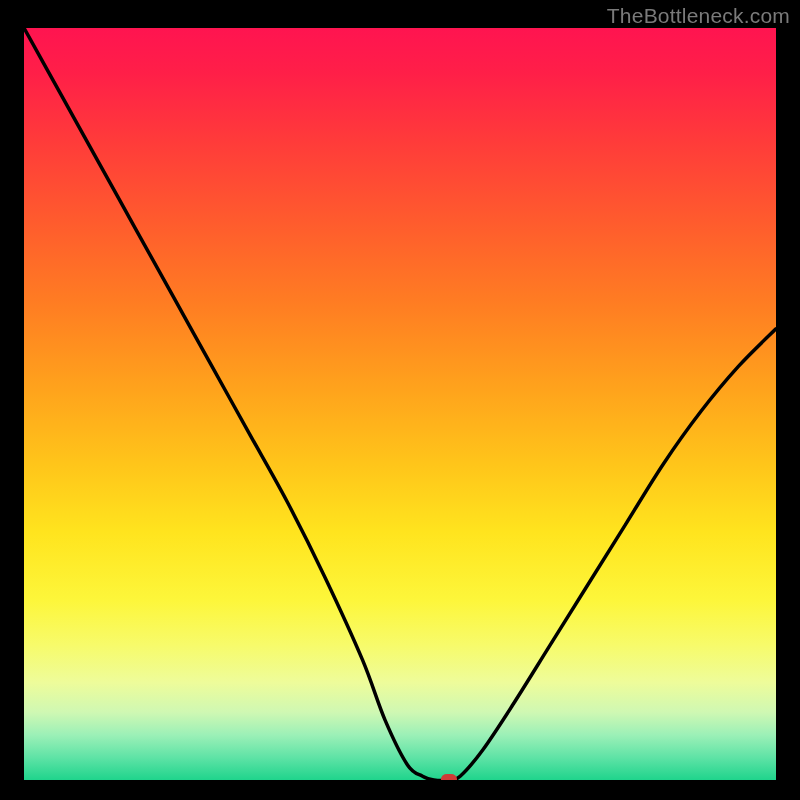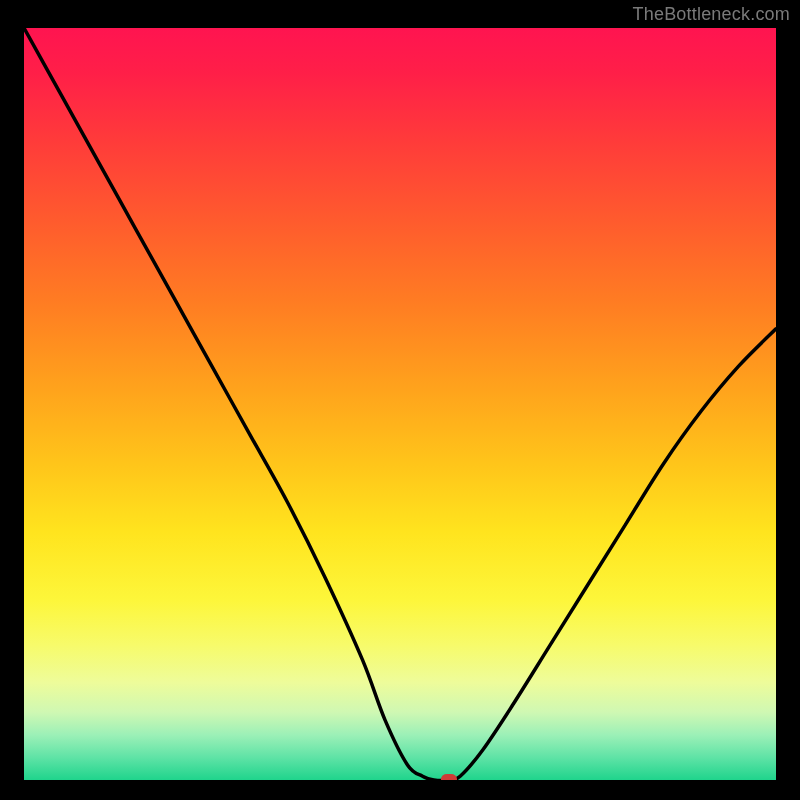--- a/index.html
+++ b/index.html
@@ -15,21 +15,21 @@
     position: relative;
     width: 800px;
     height: 800px;
     background: #000;
   }
   .watermark {
     position: absolute;
     top: 4px;
     right: 10px;
     color: #7a7a7a;
-    font-size: 18px;
+    font-size: 21px;
     font-weight: 500;
     letter-spacing: 0.2px;
     z-index: 10;
   }
   .plot-area {
     position: absolute;
     left: 24px;
     top: 28px;
     width: 752px;
     height: 752px;

